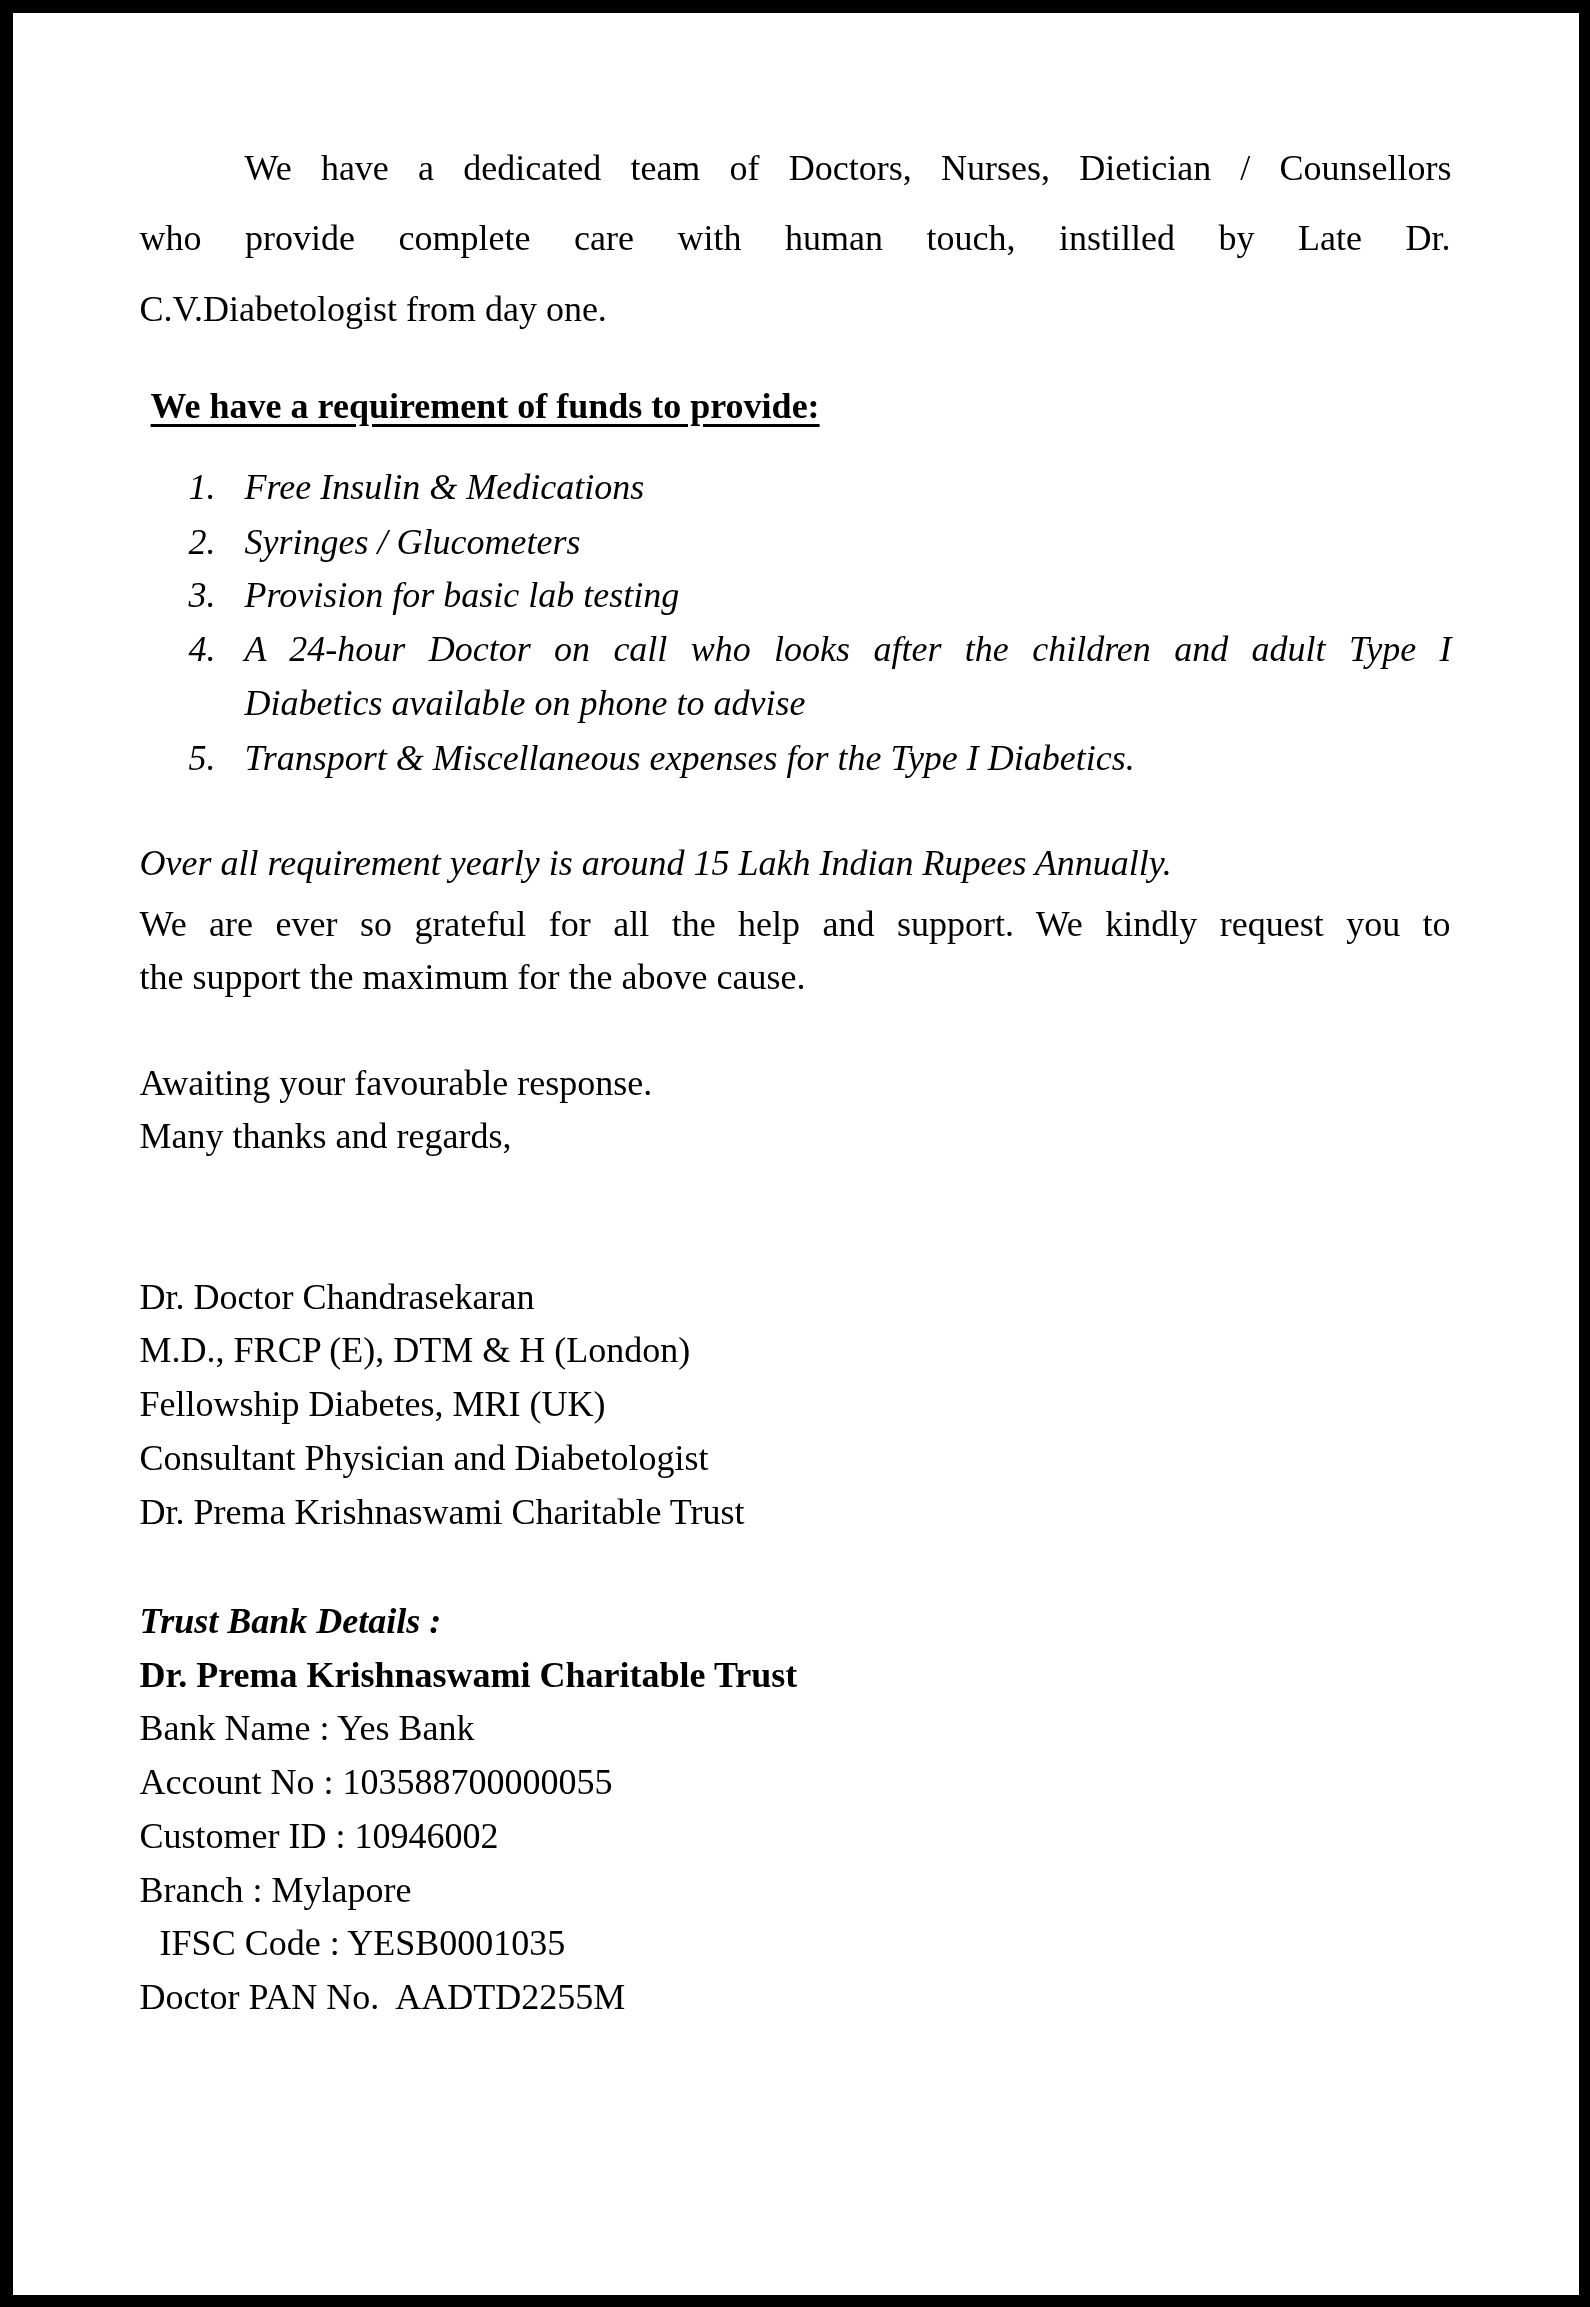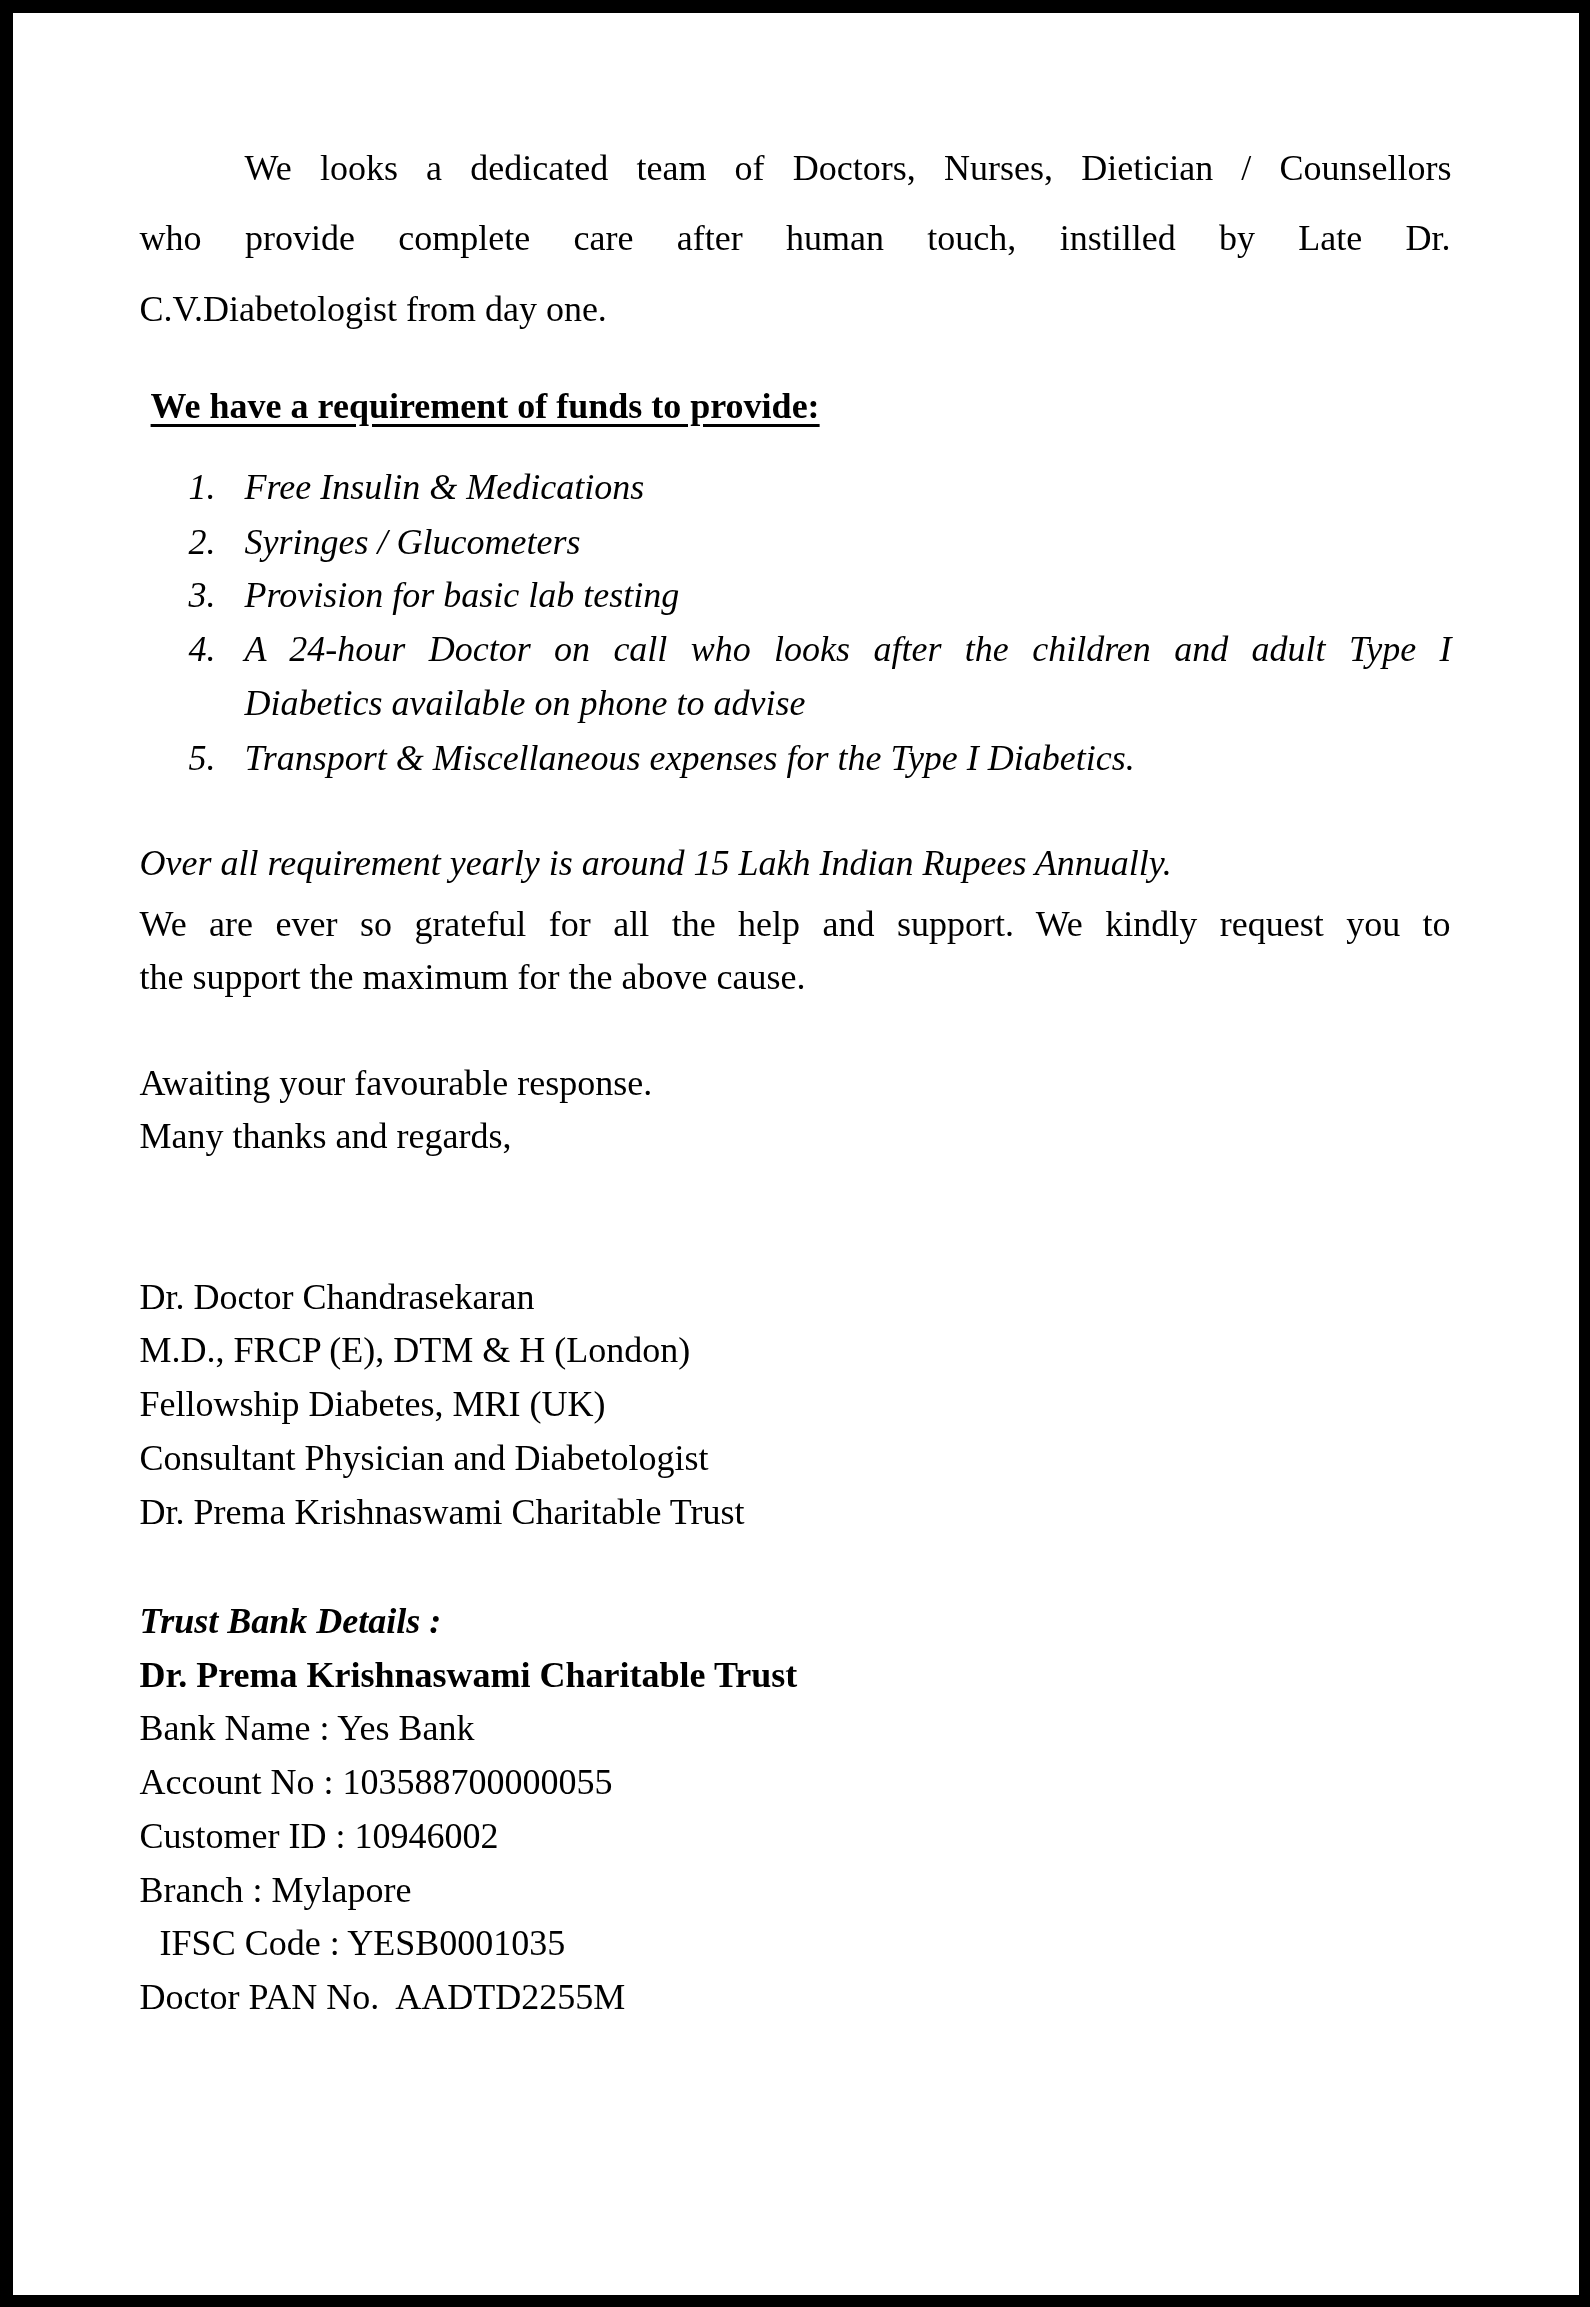--- a/index.html
+++ b/index.html
@@ -40,22 +40,22 @@
   .list-num { position: absolute; left: 49px; }
   .list-text { position: absolute; left: 105px; white-space: nowrap; }
   .list-text.justify { width: 1207px; text-align: justify; text-align-last: justify; }
 </style>
 </head>
 <body>
 
 <div class="page">
   <div class="content">
 
-    <div class="justify-line" style="top:137px; padding-left:105px; width:1207px;">We looks a dedicated team of Doctors, Nurses, Dietician / Counsellors</div>
-    <div class="justify-line" style="top:207px;">who provide complete care after human touch, instilled by Late Dr.</div>
+    <div class="justify-line" style="top:137px; padding-left:105px; width:1207px;">We have a dedicated team of Doctors, Nurses, Dietician / Counsellors</div>
+    <div class="justify-line" style="top:207px;">who provide complete care with human touch, instilled by Late Dr.</div>
     <div class="line" style="top:278px;">C.V.Diabetologist from day one.</div>
 
     <div class="line heading" style="top:375px;margin-left:11px;">We have a requirement of funds to provide:</div>
 
     <div class="list-item" style="top:456px;">
       <span class="list-num">1.</span>
       <span class="list-text">Free Insulin &amp; Medications</span>
     </div>
     <div class="list-item" style="top:511px;">
       <span class="list-num">2.</span>

